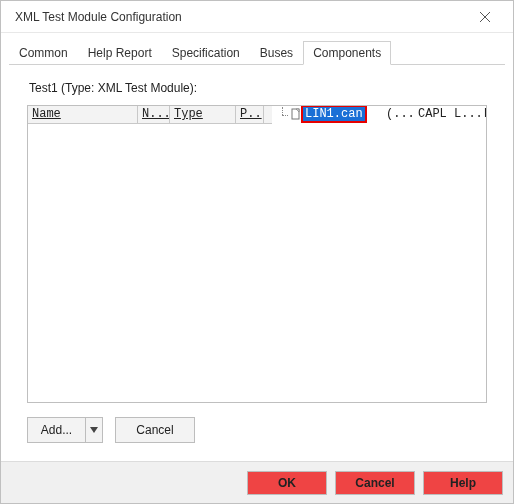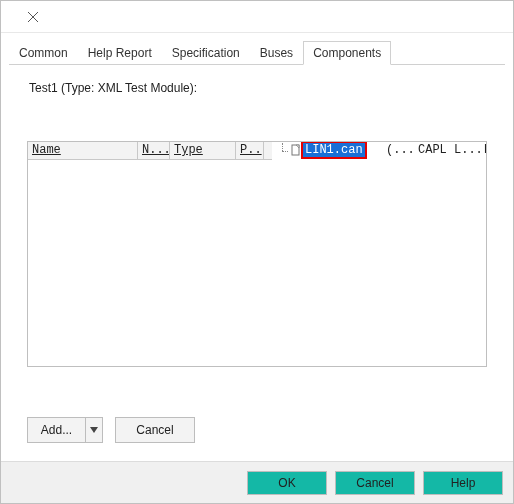--- a/index.html
+++ b/index.html
@@ -82,21 +82,20 @@
       border: 1px solid #d0d0d0;
       border-bottom: 1px solid #ffffff;
       background: #ffffff;
       margin-bottom: -1px;
     }
     .content {
       flex: 1;
       padding: 12px 18px 8px 18px;
       display: flex;
       flex-direction: column;
-      gap: 36px;
     }
     .module-label {
       font-size: 12px;
       color: #222;
       padding: 4px 4px 10px 10px;
     }
     .grid-wrap {
       flex: 1;
       border: 1px solid #bfbfbf;
       margin: 0 8px;
@@ -242,29 +241,31 @@
       border-top: 1px solid #dcdcdc;
       display: flex;
       align-items: center;
       justify-content: flex-end;
       gap: 8px;
       padding: 0 10px;
     }
     .bottom-bar .btn {
       min-width: 80px;
       height: 24px;
-      background: #14b8a6;
+      background: #ef4444;
+      font-weight: bold;
     }
   </style>
 </head>
 <body>
 
 <div class="dialog">
 
   <div class="titlebar">
+    <span class="titlebar-title">XML Test Module Configuration</span>
     <div class="close-btn">
       <svg viewBox="0 0 10 10">
         <line x1="0" y1="0" x2="10" y2="10"></line>
         <line x1="10" y1="0" x2="0" y2="10"></line>
       </svg>
     </div>
   </div>
 
   <div class="tabs">
     <div class="tab">Common</div>

